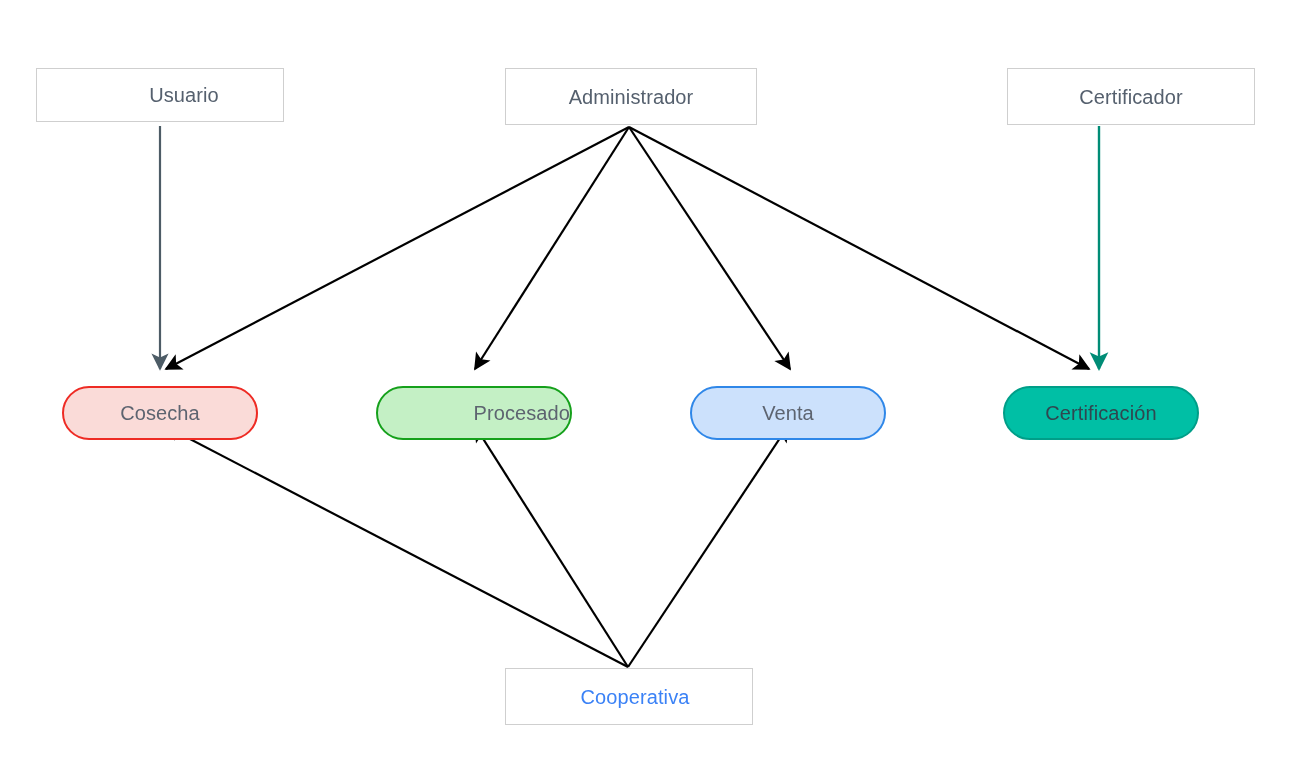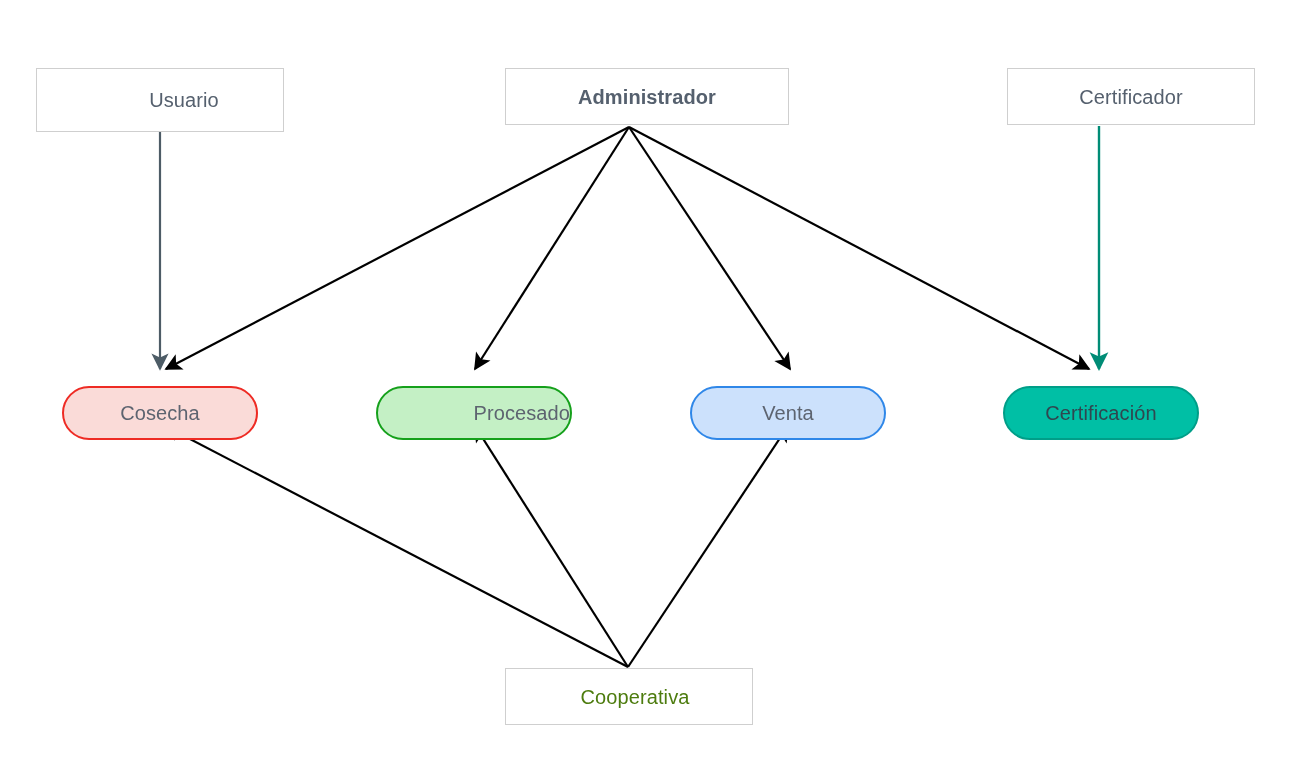--- a/index.html
+++ b/index.html
@@ -79,39 +79,39 @@
         <line x1="629" y1="127" x2="790" y2="369" stroke="#000000" stroke-width="2.2" stroke-linecap="butt" marker-end="url(#ah-black)"></line>
         <line x1="629" y1="127" x2="1089" y2="369" stroke="#000000" stroke-width="2.2" stroke-linecap="butt" marker-end="url(#ah-black)"></line>
         <line x1="1099" y1="126" x2="1099" y2="369" stroke="#008c76" stroke-width="2.4" stroke-linecap="butt" marker-end="url(#ah-teal)"></line>
         <line x1="628" y1="667" x2="165" y2="426" stroke="#000000" stroke-width="2.2" stroke-linecap="butt" marker-end="url(#ah-black)"></line>
         <line x1="628" y1="667" x2="475" y2="426" stroke="#000000" stroke-width="2.2" stroke-linecap="butt" marker-end="url(#ah-black)"></line>
         <line x1="628" y1="667" x2="788" y2="426" stroke="#000000" stroke-width="2.2" stroke-linecap="butt" marker-end="url(#ah-black)"></line>
       </g>
   </svg>
 
   <div id="node-layer">
-      <div class="node actor" style="left: 36px; top: 68px; width: 248px; height: 64px; background: rgb(255, 255, 255); border-color: rgb(207, 207, 207); color: rgb(85, 96, 110); padding-left: 48px;">
+      <div class="node actor" style="left: 36px; top: 68px; width: 248px; height: 54px; background: rgb(255, 255, 255); border-color: rgb(207, 207, 207); color: rgb(85, 96, 110); padding-left: 48px;">
         <span class="node-label">Usuario</span>
       </div>
-      <div class="node actor" style="left: 505px; top: 68px; width: 284px; height: 57px; background: rgb(255, 255, 255); border-color: rgb(207, 207, 207); color: rgb(85, 96, 110); font-weight: bold;">
+      <div class="node actor" style="left: 505px; top: 68px; width: 252px; height: 57px; background: rgb(255, 255, 255); border-color: rgb(207, 207, 207); color: rgb(85, 96, 110);">
         <span class="node-label">Administrador</span>
       </div>
       <div class="node actor" style="left: 975px; top: 68px; width: 248px; height: 57px; background: rgb(255, 255, 255); border-color: rgb(207, 207, 207); color: rgb(85, 96, 110); margin-left: 32px;">
         <span class="node-label">Certificador</span>
       </div>
       <div class="node process" style="left: 62px; top: 370px; width: 196px; height: 54px; background: rgb(250, 219, 216); border-color: rgb(238, 43, 36); color: rgb(93, 100, 112);">
         <span class="node-label">Cosecha</span>
       </div>
       <div class="node process" style="left: 376px; top: 370px; width: 196px; height: 54px; background: rgb(196, 240, 197); border-color: rgb(21, 160, 27); color: rgb(93, 100, 112); justify-content: flex-end;">
         <span class="node-label">Procesado</span>
       </div>
       <div class="node process" style="left: 690px; top: 370px; width: 196px; height: 54px; background: rgb(204, 225, 252); border-color: rgb(47, 135, 232); color: rgb(93, 100, 112); text-align: center;">
         <span class="node-label">Venta</span>
       </div>
       <div class="node process" style="left: 1003px; top: 370px; width: 196px; height: 54px; background: rgb(0, 191, 165); border-color: rgb(0, 158, 136); color: rgb(47, 71, 80);">
         <span class="node-label">Certificación</span>
       </div>
-      <div class="node actor" style="left: 505px; top: 668px; width: 248px; height: 57px; background: rgb(255, 255, 255); border-color: rgb(207, 207, 207); color: #4d7c0f; padding-left: 12px;">
+      <div class="node actor" style="left: 505px; top: 668px; width: 248px; height: 57px; background: rgb(255, 255, 255); border-color: rgb(207, 207, 207); color: #3b82f6; padding-left: 12px;">
         <span class="node-label">Cooperativa</span>
       </div>
     </div>
 
 </div>
 
 </body></html>

